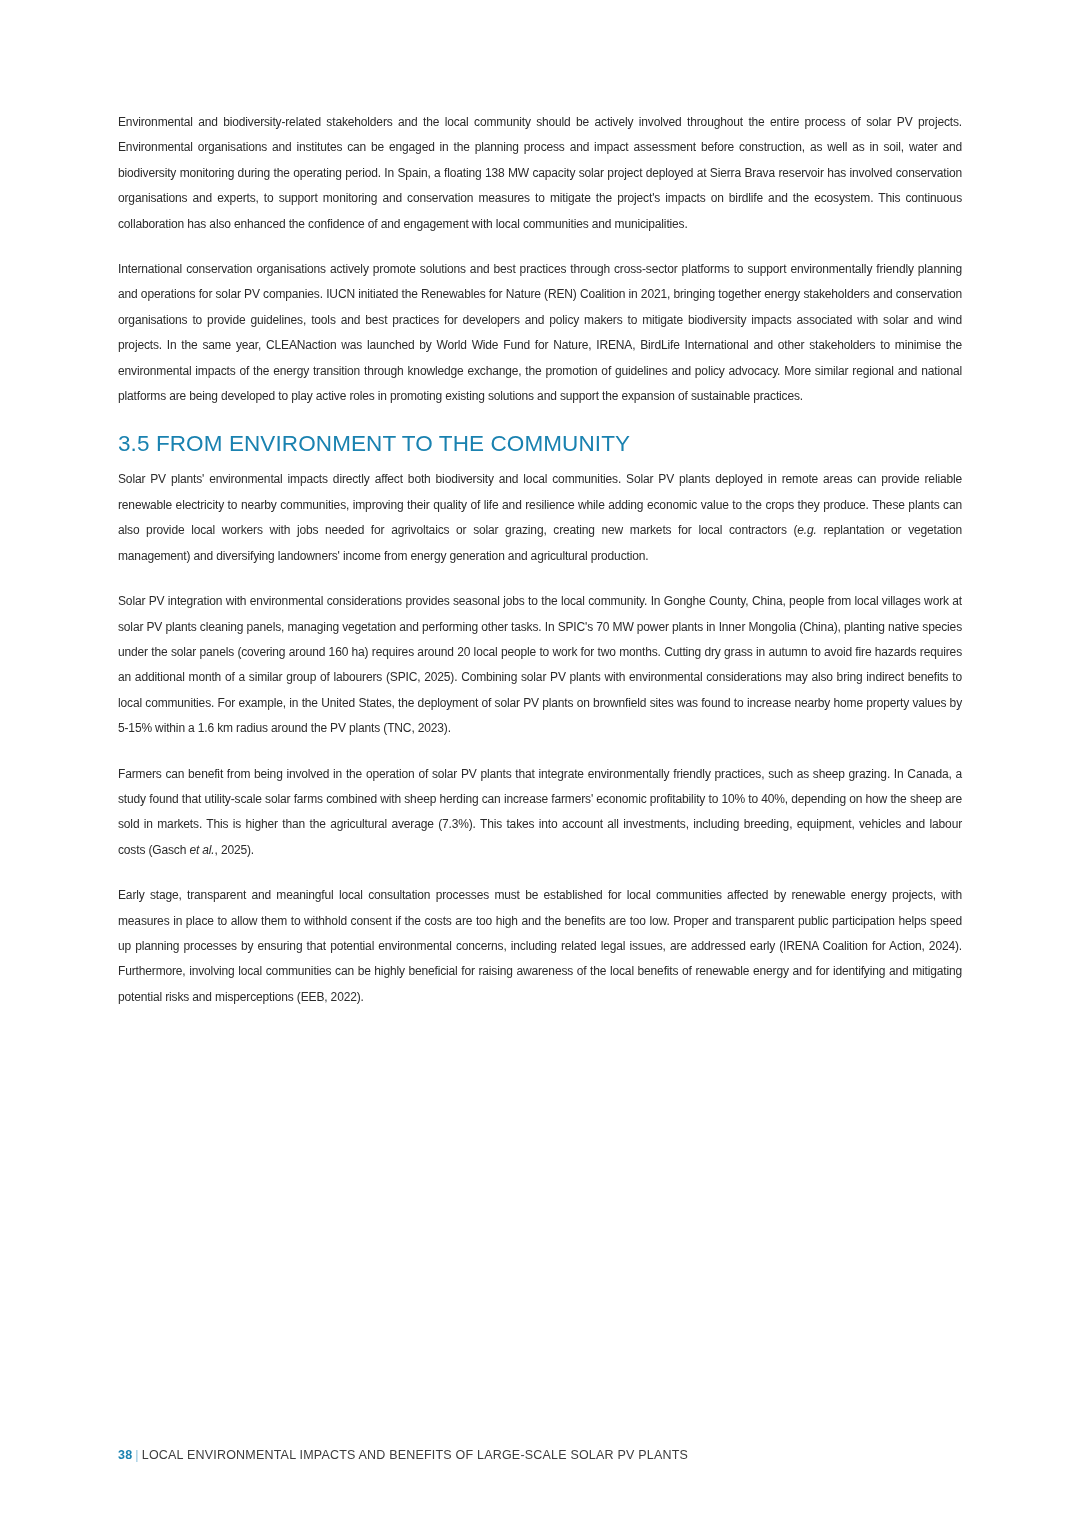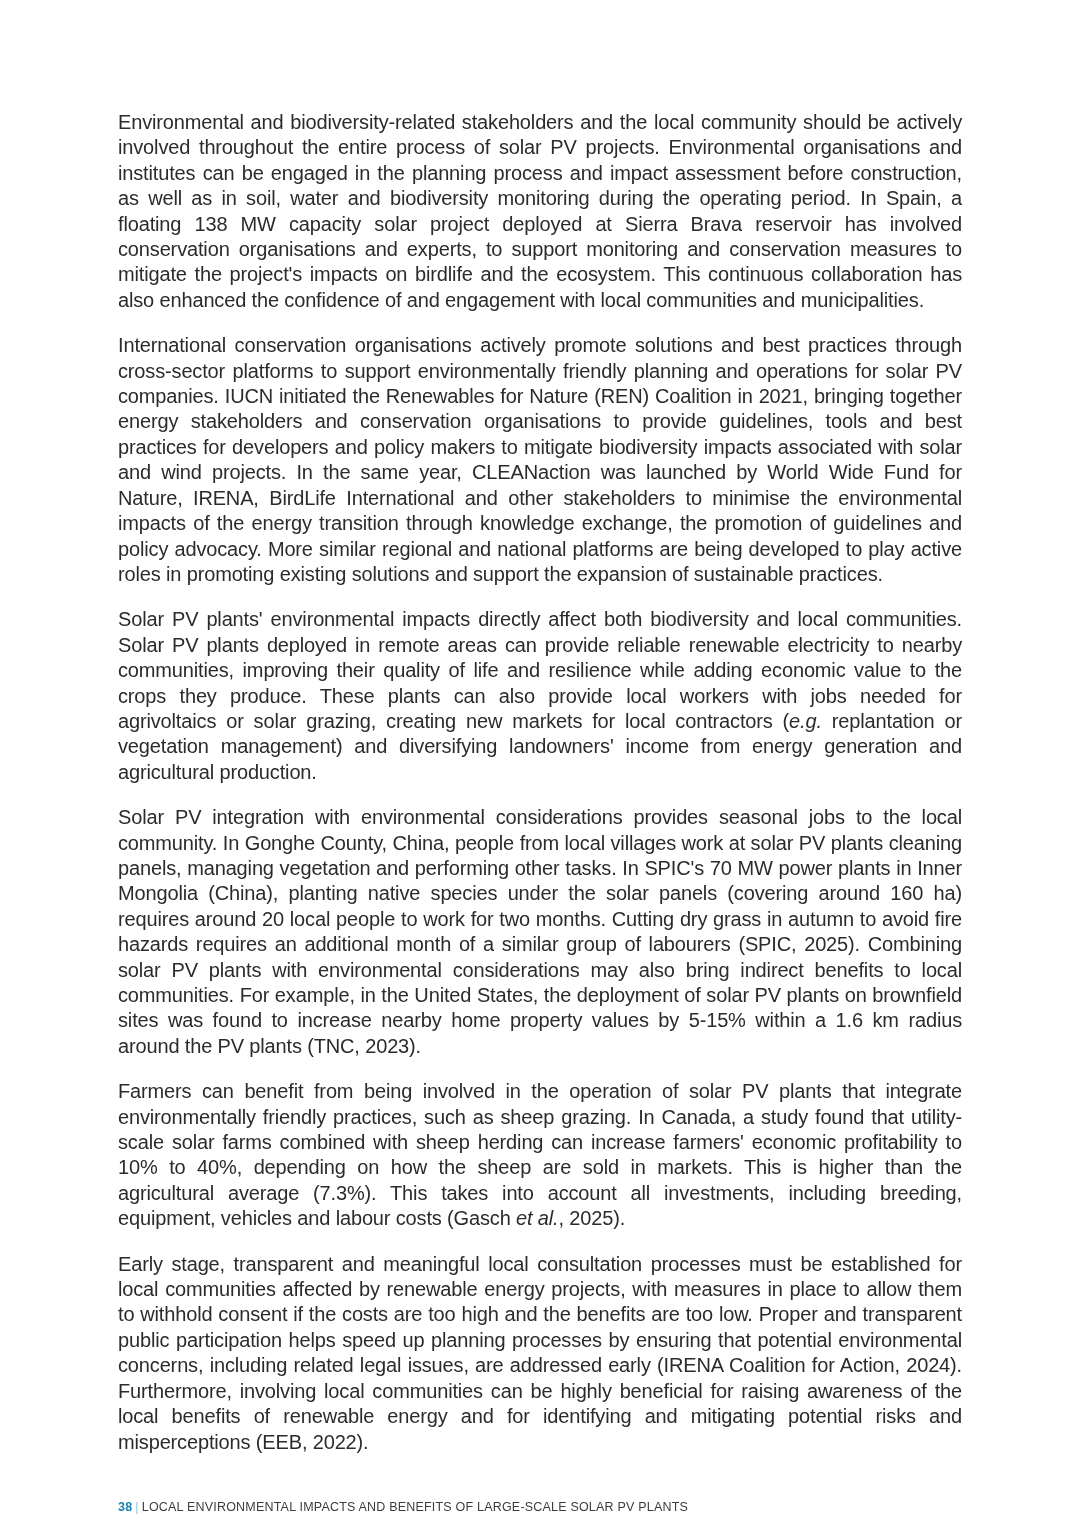--- a/index.html
+++ b/index.html
@@ -1,35 +1,36 @@
 <!DOCTYPE html>
 <html><head>
 <meta charset="utf-8">
 <style>
   html, body { margin: 0; padding: 0; background: #ffffff; }
   body { width: 1080px; height: 1527px; position: relative; overflow: hidden;
          font-family: "Liberation Sans", sans-serif; color: #2b2b2b; }
   .page { position: absolute; left: 118px; top: 110px; width: 844px; }
-  p.para { margin: 0 0 20px 0; font-size: 20px; line-height: 25.4px; text-align: justify;
+  p.para { margin: 0 0 20px 0; font-size: 12px; line-height: 25.4px; text-align: justify;
            letter-spacing: -0.15px; }
   h2.section { margin: 14px 0 8px 0; font-size: 22.5px; line-height: 30px; font-weight: normal;
                color: #1a82b0; letter-spacing: 0.1px; }
-  .footer { position: absolute; left: 118px; top: 1500px; font-size: 12.5px; color: #3c3c3c;
+  .footer { position: absolute; left: 118px; top: 1448px; font-size: 12.5px; color: #3c3c3c;
             letter-spacing: 0.2px; }
   .footer .num { color: #1a82b0; font-weight: bold; }
   .footer .sep { color: #8fc3dd; margin: 0 3px; }
   em { }
 </style>
 </head>
 <body>
 
 <div class="page">
   <p class="para">Environmental and biodiversity-related stakeholders and the local community should be actively involved throughout the entire process of solar PV projects. Environmental organisations and institutes can be engaged in the planning process and impact assessment before construction, as well as in soil, water and biodiversity monitoring during the operating period. In Spain, a floating 138 MW capacity solar project deployed at Sierra Brava reservoir has involved conservation organisations and experts, to support monitoring and conservation measures to mitigate the project's impacts on birdlife and the ecosystem. This continuous collaboration has also enhanced the confidence of and engagement with local communities and municipalities.</p>
   <p class="para">International conservation organisations actively promote solutions and best practices through cross-sector platforms to support environmentally friendly planning and operations for solar PV companies. IUCN initiated the Renewables for Nature (REN) Coalition in 2021, bringing together energy stakeholders and conservation organisations to provide guidelines, tools and best practices for developers and policy makers to mitigate biodiversity impacts associated with solar and wind projects. In the same year, CLEANaction was launched by World Wide Fund for Nature, IRENA, BirdLife International and other stakeholders to minimise the environmental impacts of the energy transition through knowledge exchange, the promotion of guidelines and policy advocacy. More similar regional and national platforms are being developed to play active roles in promoting existing solutions and support the expansion of sustainable practices.</p>
 
+  <h2 class="section">3.5 FROM ENVIRONMENT TO THE COMMUNITY</h2>
 
   <p class="para"><span>Solar PV plants' environmental impacts directly affect both biodiversity and local communities. Solar PV plants deployed in remote areas can provide reliable renewable electricity to nearby communities, improving their quality of life and resilience while adding economic value to the crops they produce. These plants can also provide local workers with jobs needed for agrivoltaics or solar grazing, creating new markets for local contractors (</span><em>e.g.</em><span> replantation or vegetation management) and diversifying landowners' income from energy generation and agricultural production.</span></p>
 
   <p class="para">Solar PV integration with environmental considerations provides seasonal jobs to the local community. In Gonghe County, China, people from local villages work at solar PV plants cleaning panels, managing vegetation and performing other tasks. In SPIC's 70 MW power plants in Inner Mongolia (China), planting native species under the solar panels (covering around 160 ha) requires around 20 local people to work for two months. Cutting dry grass in autumn to avoid fire hazards requires an additional month of a similar group of labourers (SPIC, 2025). Combining solar PV plants with environmental considerations may also bring indirect benefits to local communities. For example, in the United States, the deployment of solar PV plants on brownfield sites was found to increase nearby home property values by 5-15% within a 1.6 km radius around the PV plants (TNC, 2023).</p>
 
   <p class="para"><span>Farmers can benefit from being involved in the operation of solar PV plants that integrate environmentally friendly practices, such as sheep grazing. In Canada, a study found that utility-scale solar farms combined with sheep herding can increase farmers' economic profitability to 10% to 40%, depending on how the sheep are sold in markets. This is higher than the agricultural average (7.3%). This takes into account all investments, including breeding, equipment, vehicles and labour costs (Gasch </span><em>et al.</em><span>, 2025).</span></p>
 
   <p class="para">Early stage, transparent and meaningful local consultation processes must be established for local communities affected by renewable energy projects, with measures in place to allow them to withhold consent if the costs are too high and the benefits are too low. Proper and transparent public participation helps speed up planning processes by ensuring that potential environmental concerns, including related legal issues, are addressed early (IRENA Coalition for Action, 2024). Furthermore, involving local communities can be highly beneficial for raising awareness of the local benefits of renewable energy and for identifying and mitigating potential risks and misperceptions (EEB, 2022).</p>
 </div>
 

